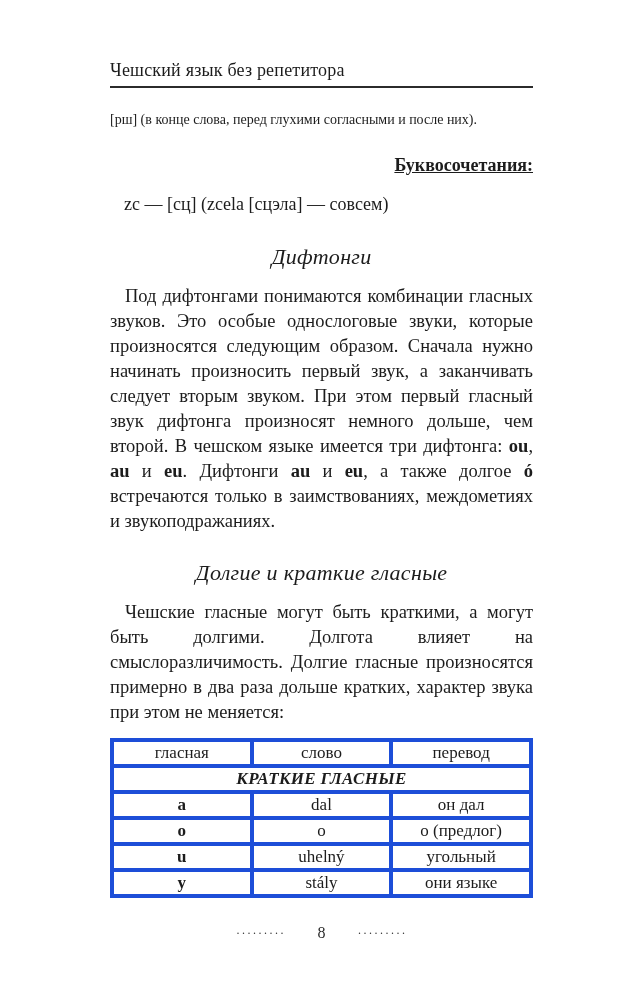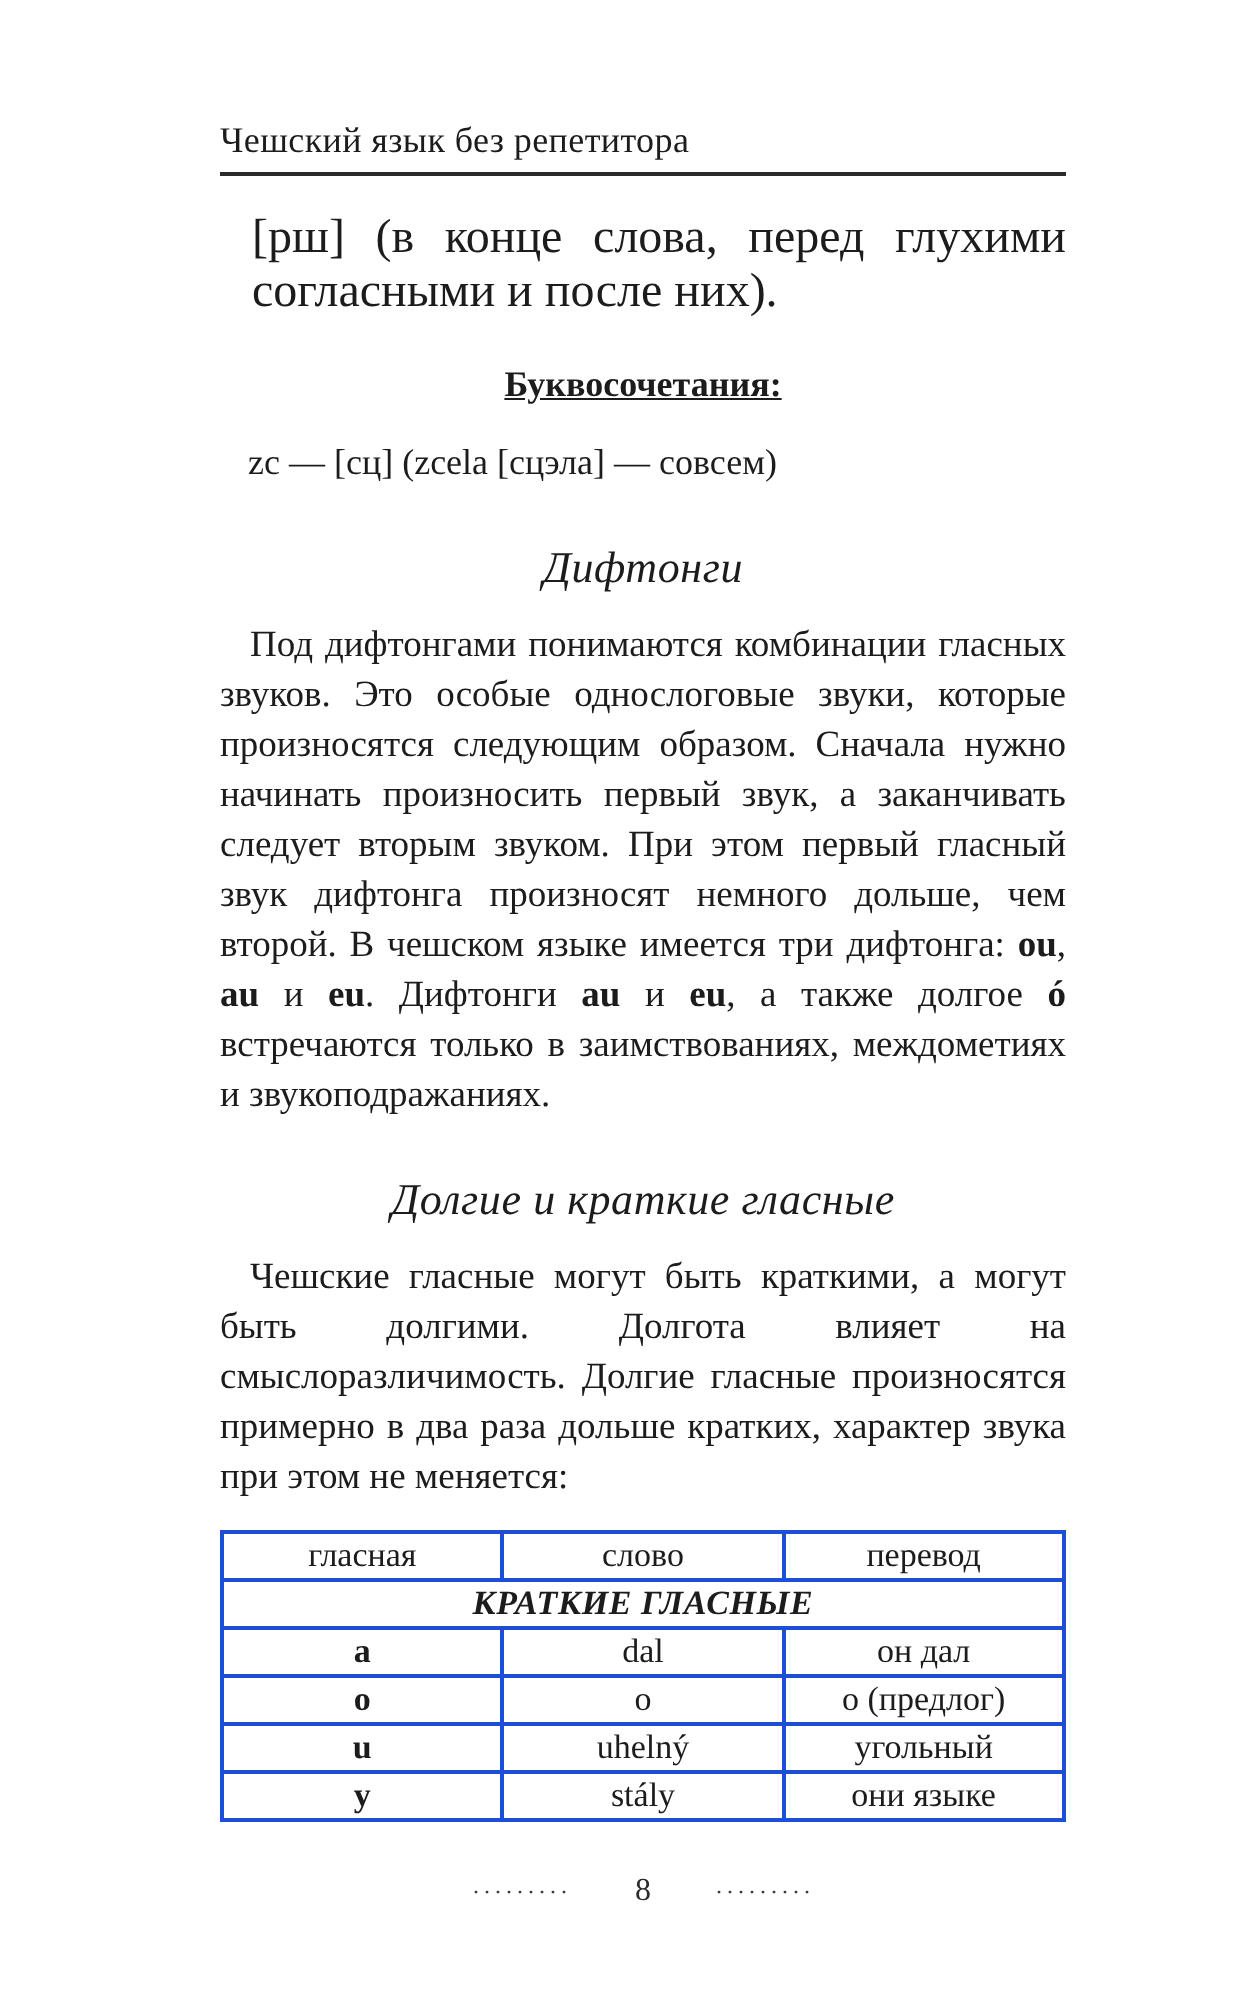--- a/index.html
+++ b/index.html
@@ -13,28 +13,28 @@
     color: #1c1c1c;
     overflow: hidden;
   }
   .running-head {
     font-size: 18px;
     letter-spacing: 0.2px;
     padding-bottom: 5px;
     border-bottom: 2px solid #2b2b2b;
   }
   .intro-par {
-    margin: 18px 0 0 16px;
-    font-size: 24px;
+    margin: 18px 0 0 0;
+    font-size: 14px;
     line-height: 27px;
     text-align: justify;
   }
   .combo-title {
     margin-top: 22px;
-    text-align: center;
+    text-align: right;
     font-weight: bold;
     text-decoration: underline;
     font-size: 18px;
   }
   .combo-lines {
     margin-top: 15px;
     padding-left: 14px;
     font-size: 18px;
     line-height: 27px;
   }
@@ -53,21 +53,21 @@
     text-align: justify;
     text-indent: 15px;
   }
   .vowel-table {
     margin-top: 13px;
     width: 100%;
     border-collapse: collapse;
     table-layout: fixed;
   }
   .vowel-table th, .vowel-table td {
-    border: 2px solid #1d4ed8;
+    border: 4px solid #1d4ed8;
     text-align: center;
     font-size: 17px;
     font-weight: normal;
     padding: 1px 4px;
     height: 23px;
     box-sizing: border-box;
   }
   .vowel-table td.section-row {
     font-weight: bold;
     letter-spacing: 0.3px;

